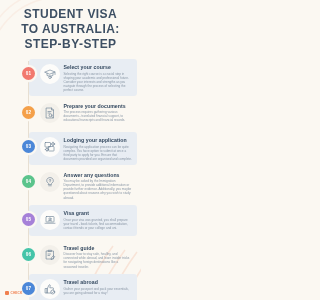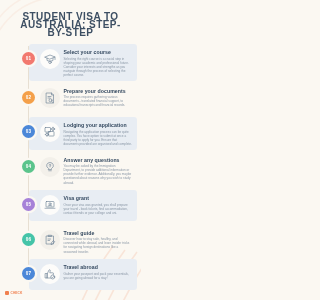--- a/index.html
+++ b/index.html
@@ -14,22 +14,22 @@
 
   
   .deco { position:absolute; pointer-events:none; }
   .deco svg { display:block; }
   .deco-br { right:-6px; bottom:-10px; opacity:.55; }
   .deco-tl { left:-10px; top:-12px; opacity:.30; }
 
   
   .header { padding:7px 14px 5px 14px; text-align:center; position:relative; z-index:3; }
   .title {
-    font-size:10px; line-height:8px; font-weight:bold;
-    letter-spacing:.45px; color:#3d4f63; text-transform:uppercase;margin-top:6px;
+    font-size:12px; line-height:15px; font-weight:bold;
+    letter-spacing:.45px; color:#3d4f63; text-transform:uppercase;
   }
 
   
   .timeline { position:relative; z-index:2; padding:2px 4px 0 4px; }
   .rail {
     position:absolute; left:28px; top:4px; bottom:10px;
     width:1px; background:#e7dfd2; z-index:0;
   }
 
   .step {

